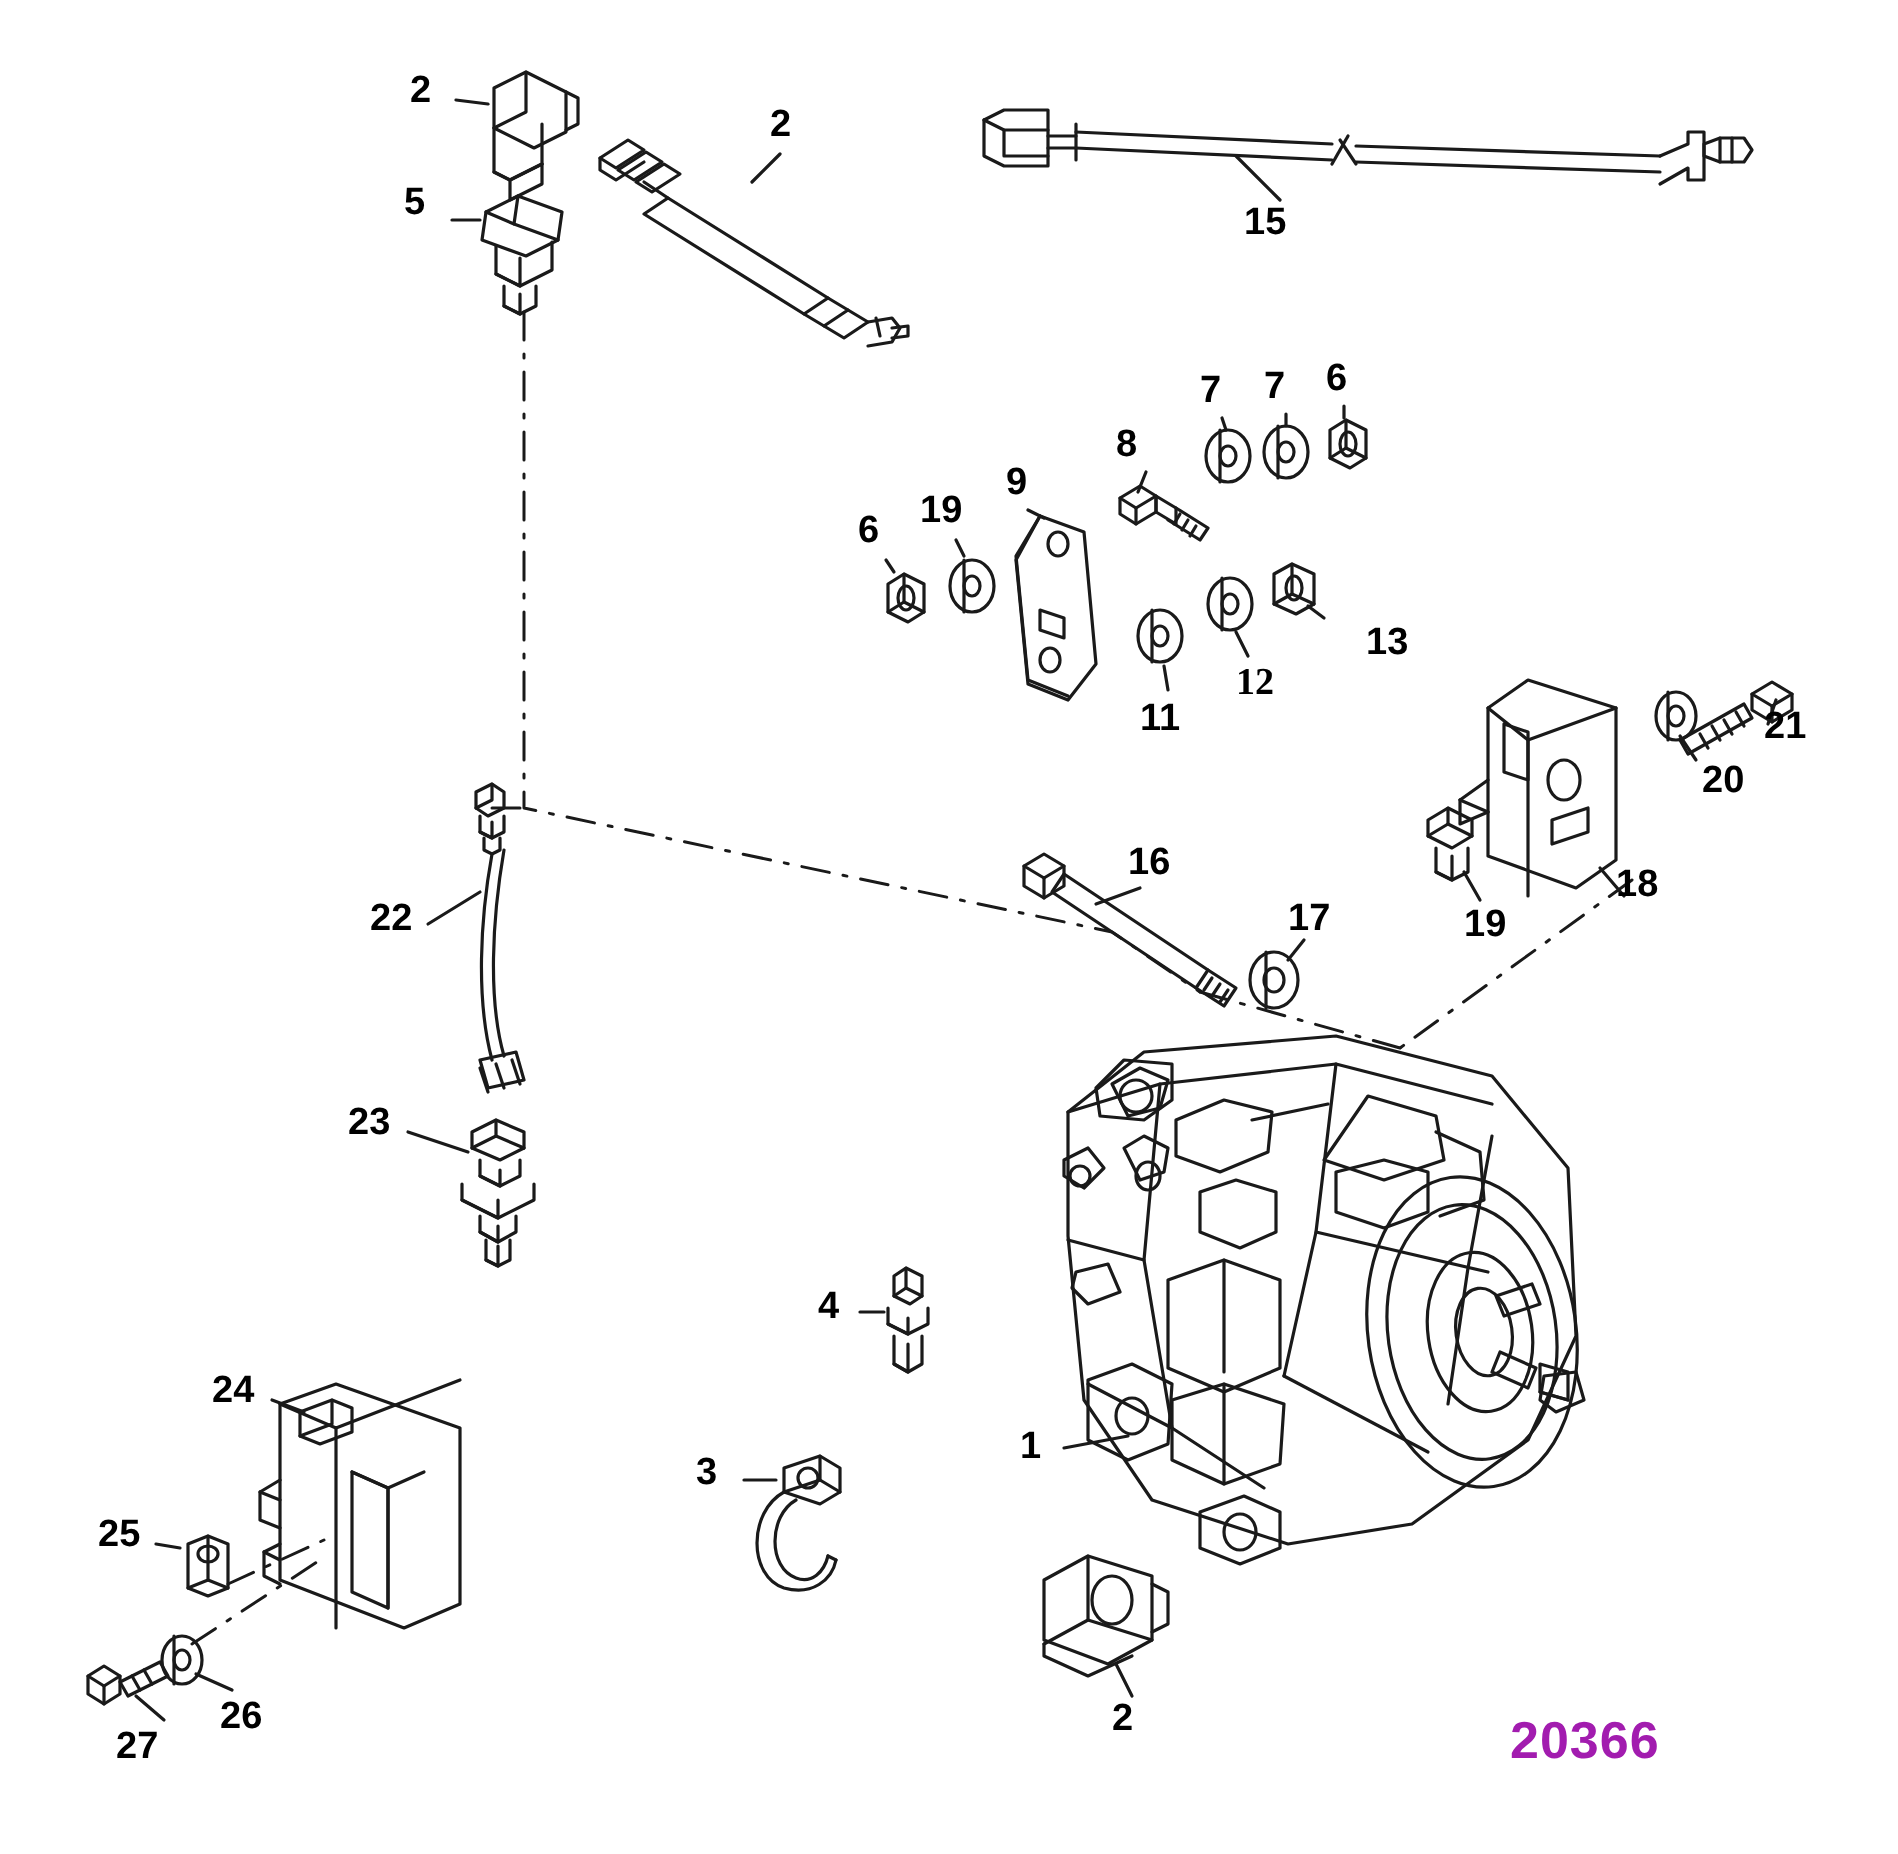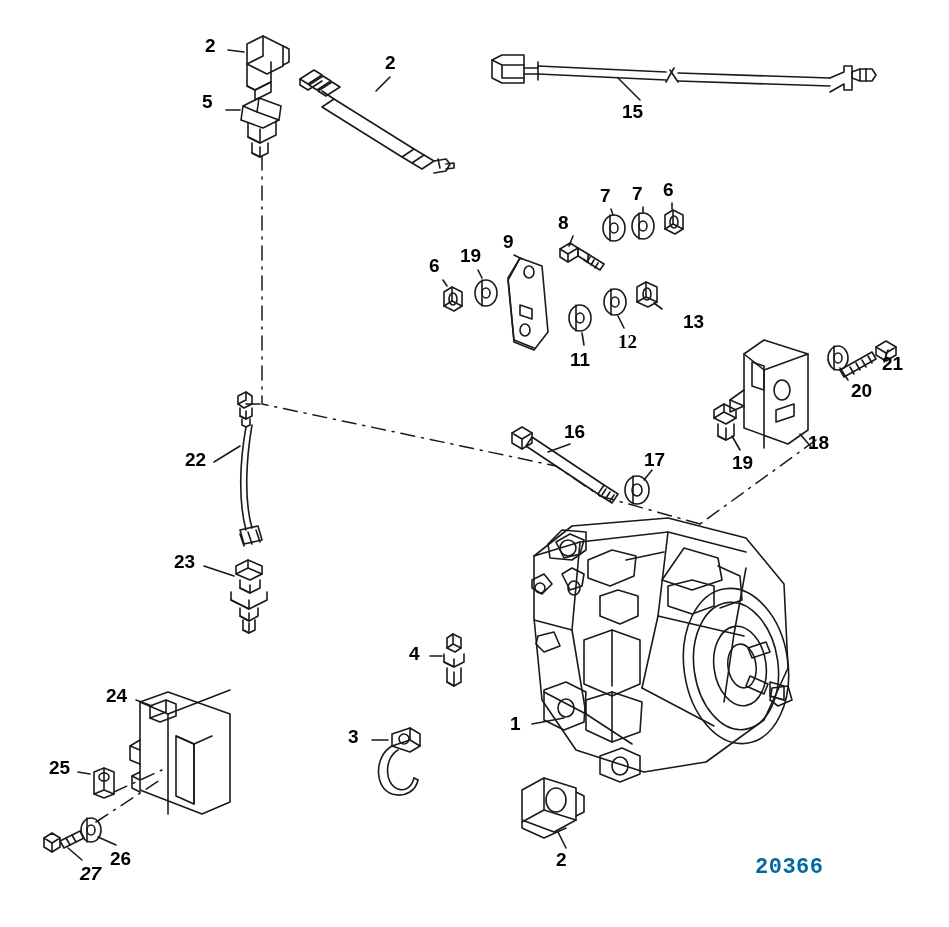--- a/index.html
+++ b/index.html
@@ -29,25 +29,25 @@
     font-family: "Liberation Sans", sans-serif;
     font-size: 19px;
     font-weight: 700;
     color: #000000;
     line-height: 1;
     white-space: nowrap;
     user-select: none;
   }
   .drawing-number {
     position: absolute;
-    font-family: Liberation Mono, monospace;
-    font-size: 22px;
+    font-family: Liberation Sans, sans-serif;
+    font-size: 26px;
     font-weight: 700;
     letter-spacing: 0.5px;
-    color: #0369a1;
+    color: #a21caf;
     white-space: nowrap;
   }
 </style>
 </head>
 <body>
 
 <div id="sheet">
 
   <svg id="art" viewBox="0 0 949 927">
     <g fill="none" stroke="#1a1a1a" stroke-width="1.6" stroke-linejoin="round" stroke-linecap="round">
@@ -431,18 +431,18 @@
   <div class="callout" style="left:564px; top:422px;">16</div>
   <div class="callout" style="left:644px; top:450px;">17</div>
   <div class="callout" style="left:185px; top:450px;">22</div>
   <div class="callout" style="left:174px; top:552px;">23</div>
   <div class="callout" style="left:409px; top:644px;">4</div>
   <div class="callout" style="left:510px; top:714px;">1</div>
   <div class="callout" style="left:348px; top:727px;">3</div>
   <div class="callout" style="left:106px; top:686px;">24</div>
   <div class="callout" style="left:49px;  top:758px;">25</div>
   <div class="callout" style="left:110px; top:849px;">26</div>
-  <div class="callout" style="left:80px;  top:864px;font-style:italic;">27</div>
+  <div class="callout" style="left:58px;  top:864px;">27</div>
   <div class="callout" style="left:556px; top:850px;">2</div>
 
   <div class="drawing-number" style="left:755px; top:855px;">20366</div>
 
 </div>
 
 </body></html>

